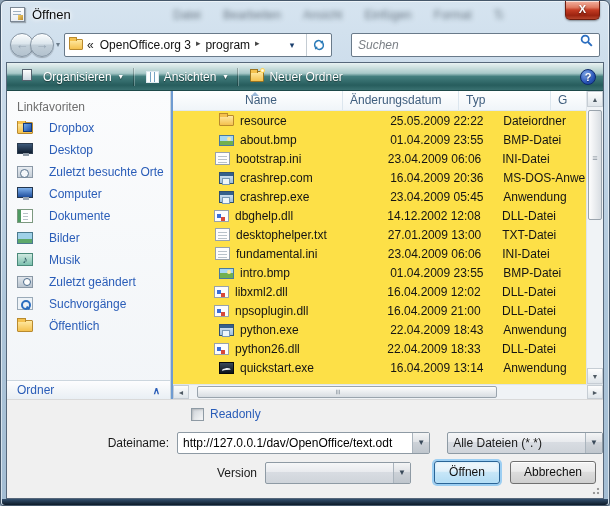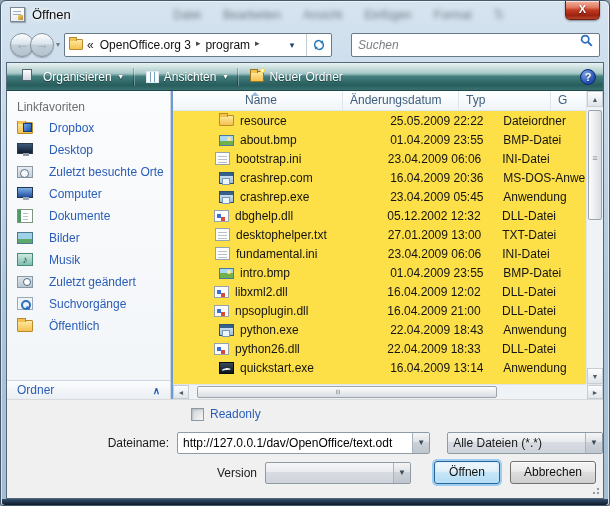--- a/index.html
+++ b/index.html
@@ -365,21 +365,21 @@
             </div>
             <div class="lrow">
               <span class="fic icn-app"></span>
               <span class="c-name">crashrep.exe</span>
               <span class="c-date">23.04.2009 05:45</span>
               <span class="c-type">Anwendung</span>
             </div>
             <div class="lrow">
               <span class="fic icn-dll"></span>
               <span class="c-name">dbghelp.dll</span>
-              <span class="c-date">05.12.2002 12:32</span>
+              <span class="c-date">14.12.2002 12:08</span>
               <span class="c-type">DLL-Datei</span>
             </div>
             <div class="lrow">
               <span class="fic icn-text"></span>
               <span class="c-name">desktophelper.txt</span>
               <span class="c-date">27.01.2009 13:00</span>
               <span class="c-type">TXT-Datei</span>
             </div>
             <div class="lrow">
               <span class="fic icn-text"></span>

